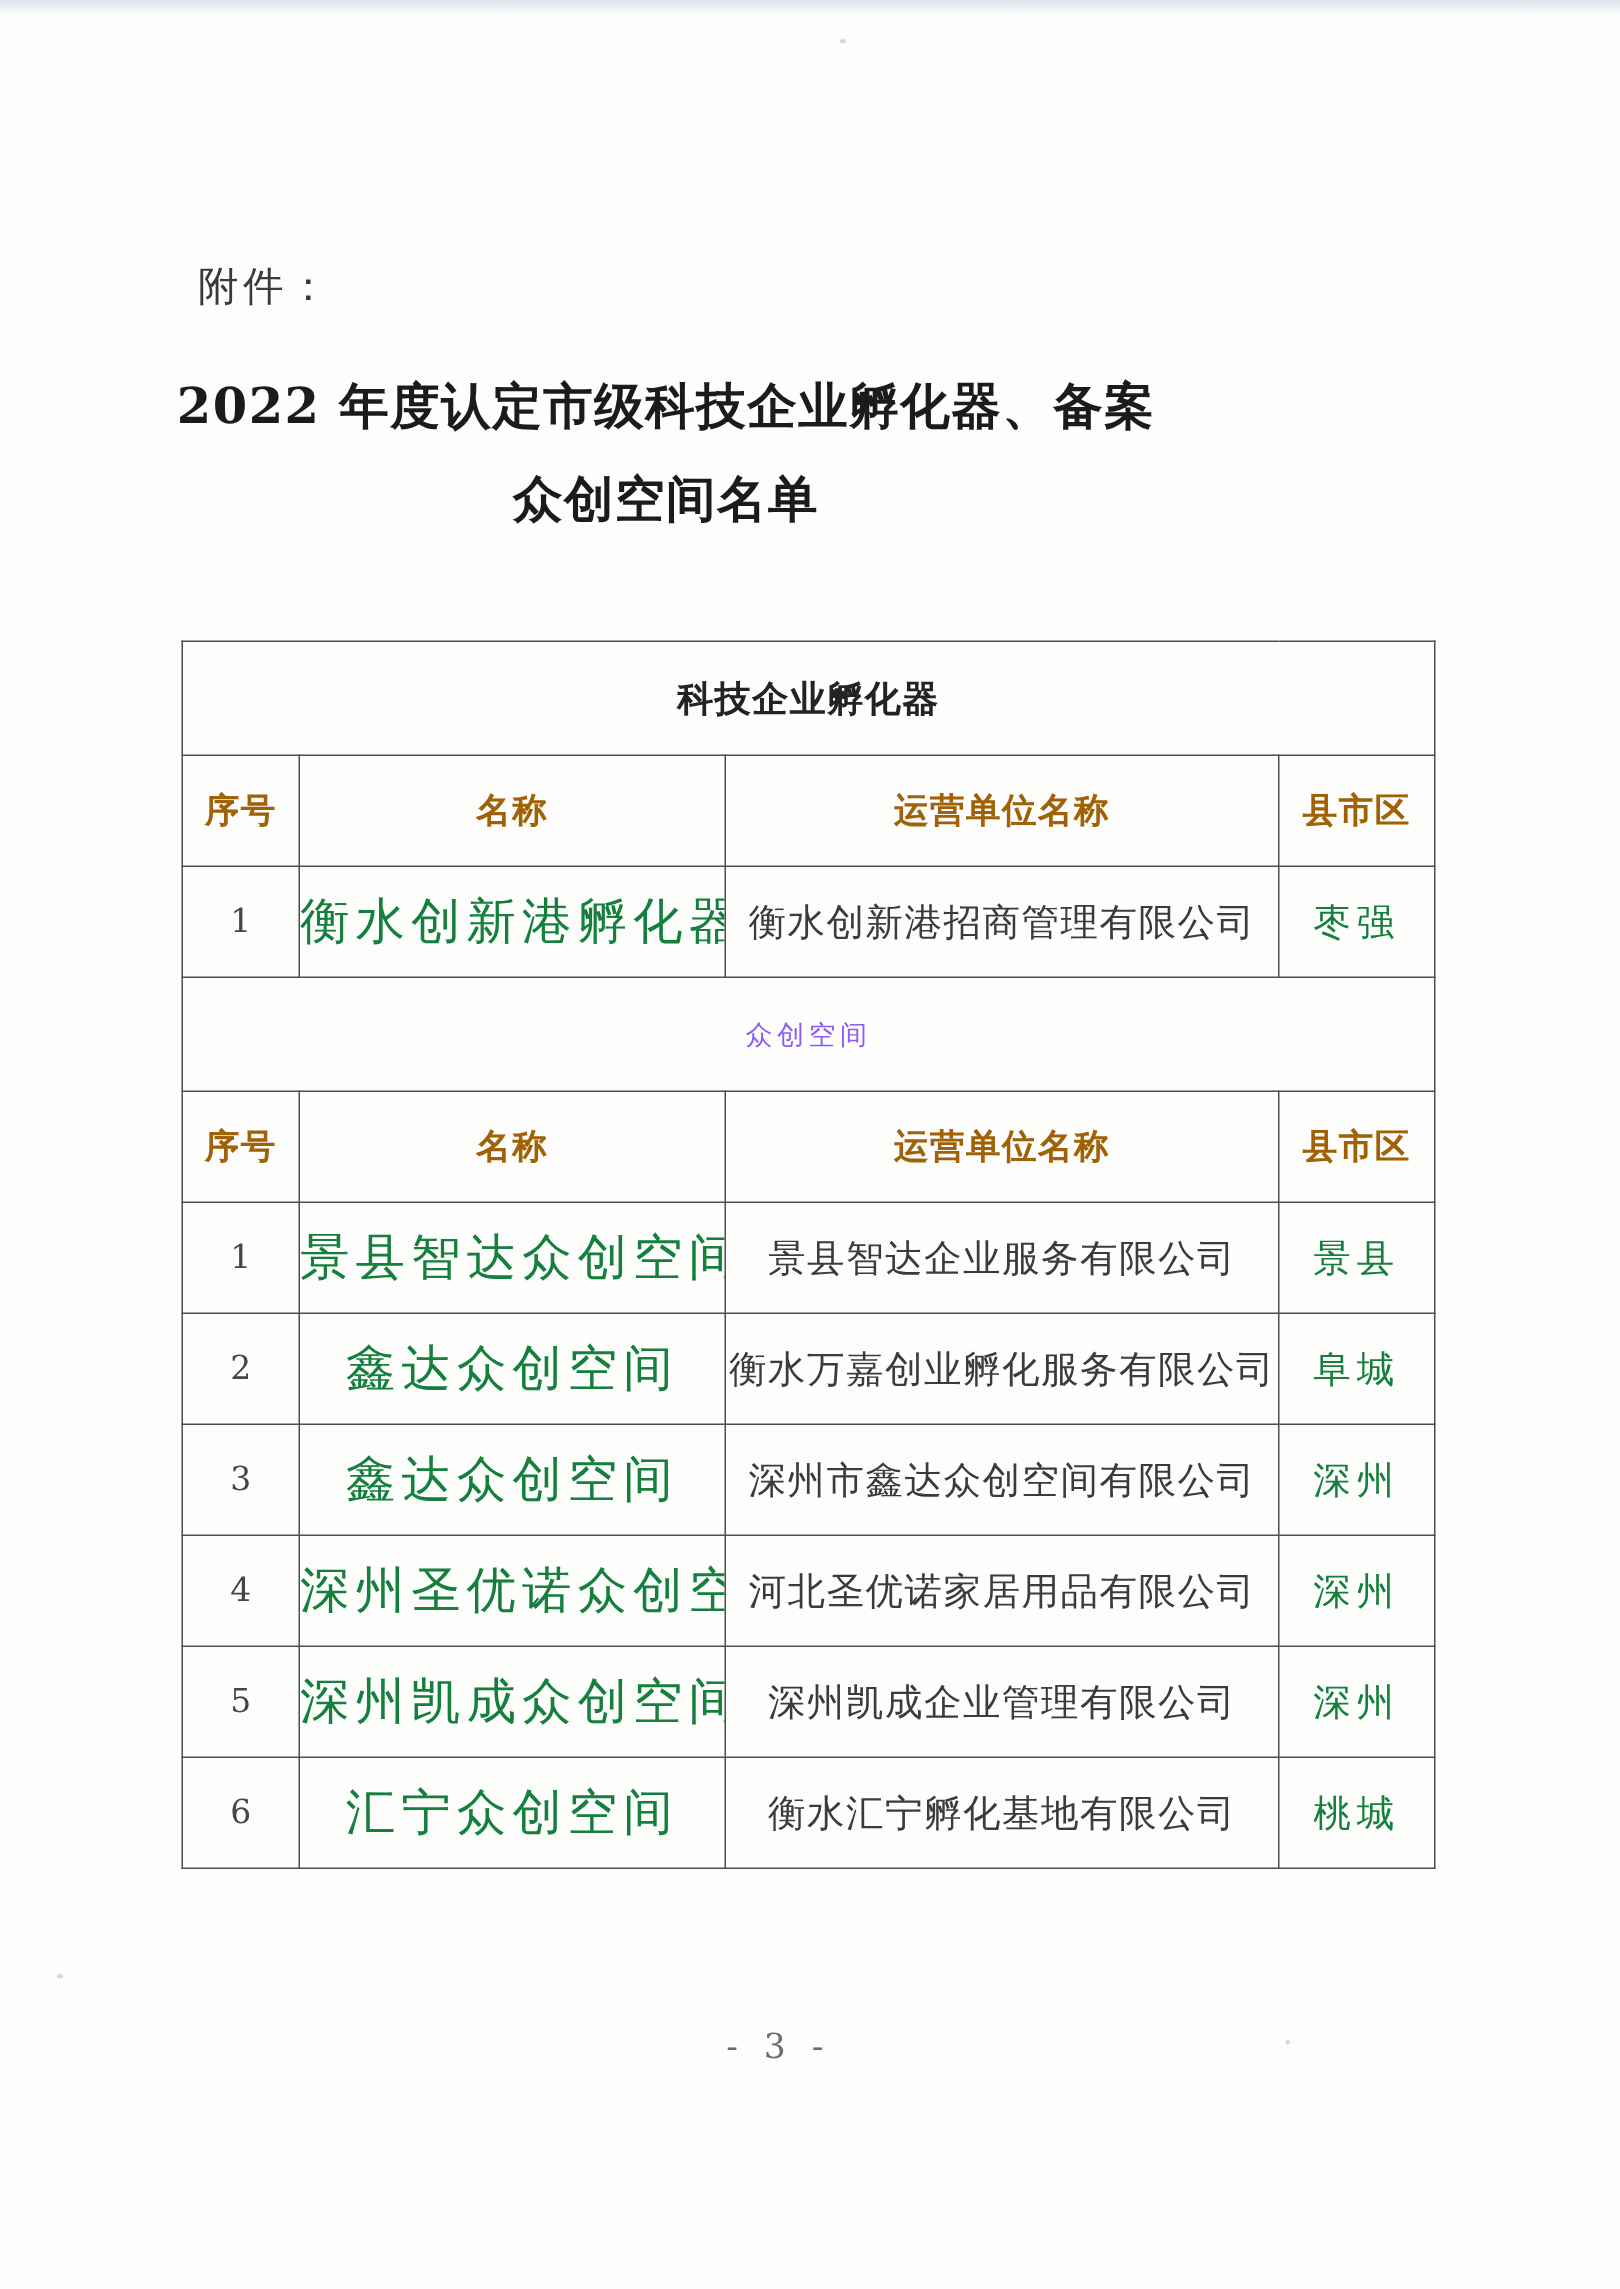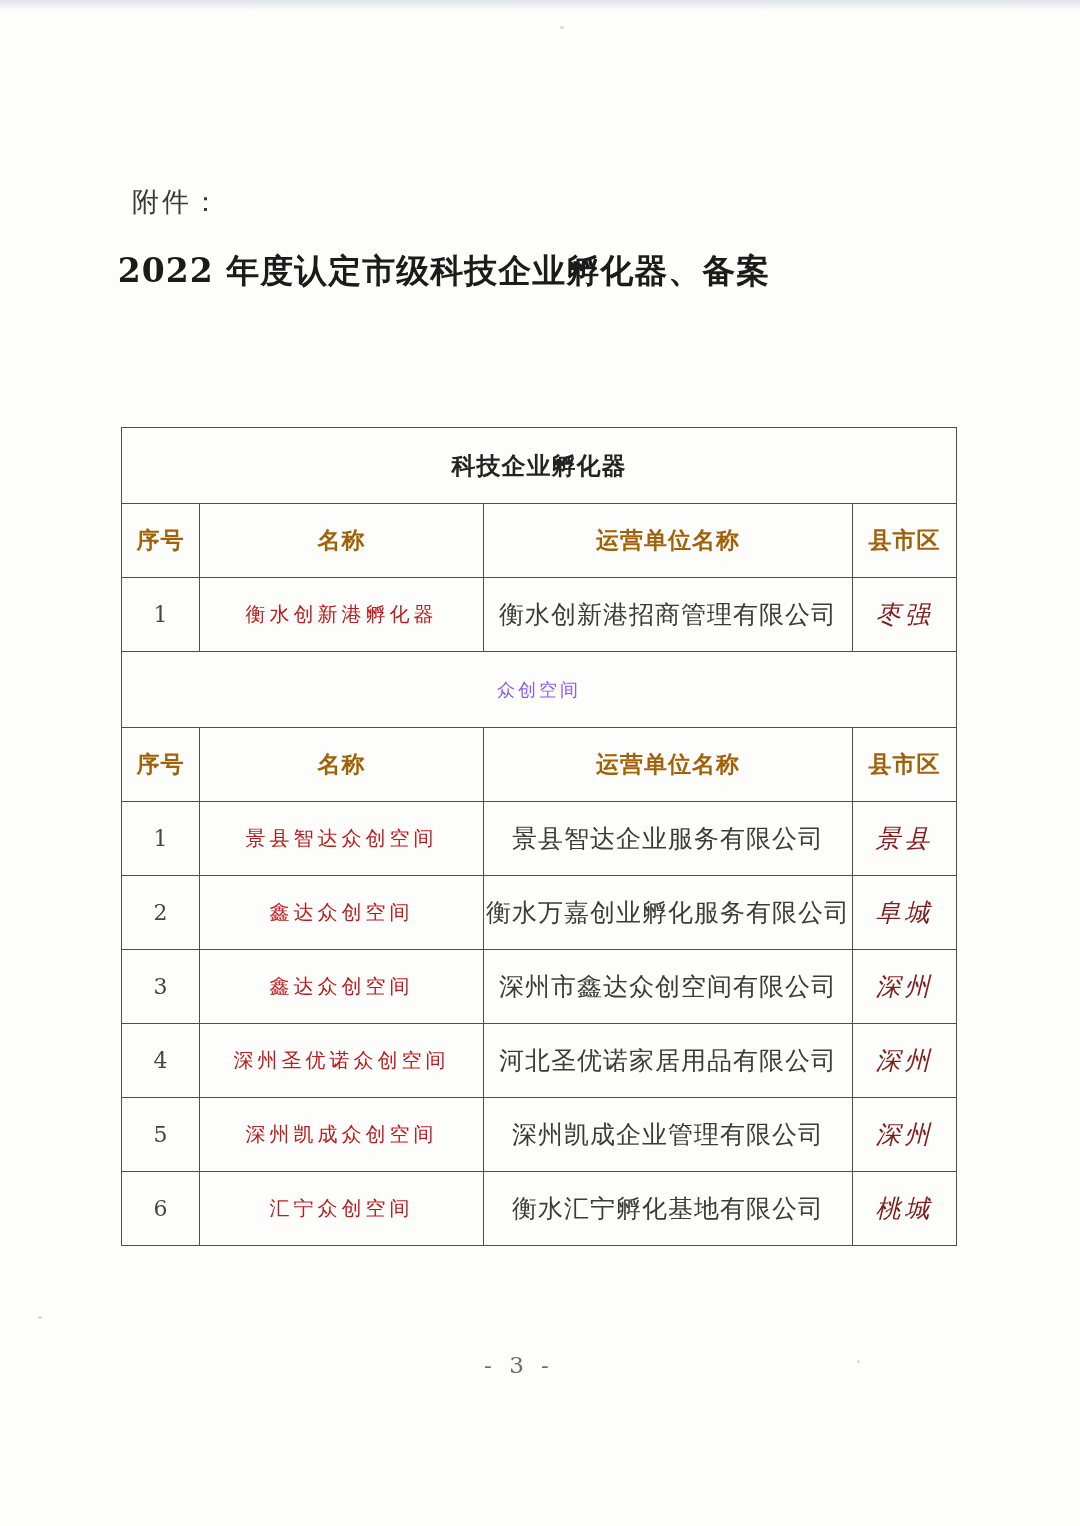--- a/index.html
+++ b/index.html
@@ -9,21 +9,21 @@
   }
   .paper{
     position:relative;width:1080px;height:1526px;overflow:hidden;
     background:#fdfdfc;color:#2e2e2e;
   }
   .scan-edge{
     position:absolute;top:0;left:0;width:1080px;height:10px;
     background:linear-gradient(180deg,#dde3ea 0%,#eef1f4 55%,#fdfdfc 100%);
   }
   .attachment-label{
-    position:absolute;top:184px;left:132px;
+    position:absolute;top:173px;left:132px;
     font-size:27px;color:#3a3a3a;letter-spacing:3px;
   }
   .doc-title{
     position:absolute;top:240px;left:0;width:888px;
     text-align:center;font-weight:bold;color:#1b1b1b;
     font-size:33px;line-height:62px;letter-spacing:1px;
     font-family:"DejaVu Serif","Liberation Serif",serif;
   }
   table.doc-table{
     position:absolute;top:427px;left:121px;width:835px;
@@ -44,39 +44,40 @@
   }
   .section-title-2{
     font-family:"DejaVu Serif","Liberation Serif",serif;
     font-weight:normal;font-size:18px;color:#8b5cf6;letter-spacing:3px;
   }
   .doc-table th{
     font-family:"DejaVu Sans","Liberation Sans",sans-serif;
     font-weight:bold;font-size:23px;color:#a16207;letter-spacing:1px;
   }
   td.cell-seq{font-size:22px;color:#454545;}
-  td.cell-name{font-size:20px;color:#b91c1c;letter-spacing:4px;}
+  td.cell-name{font-size:33px;color:#15803d;letter-spacing:4px;}
   td.cell-operator{font-size:25px;color:#3b3b3b;letter-spacing:1px;}
-  td.cell-county{font-size:25px;color:#7f1d1d;letter-spacing:4px;font-style:italic;}
+  td.cell-county{font-size:25px;color:#15803d;letter-spacing:4px;}
   .page-number{
     position:absolute;top:1352px;left:0;width:1038px;
     text-align:center;font-size:23px;color:#6d6d6d;letter-spacing:5px;
   }
   .speckle{position:absolute;border-radius:50%;background:#b9b2ae;opacity:.5;}
 </style>
 </head>
 <body>
 
 <div class="paper">
   <div class="scan-edge"></div>
 
   <div class="attachment-label">附件：</div>
 
   <div class="doc-title">
     <div>2022 年度认定市级科技企业孵化器、备案</div>
+    <div>众创空间名单</div>
   </div>
 
   <table class="doc-table">
     <colgroup>
       <col style="width:78px">
       <col style="width:284px">
       <col style="width:369px">
       <col style="width:104px">
     </colgroup>
 

